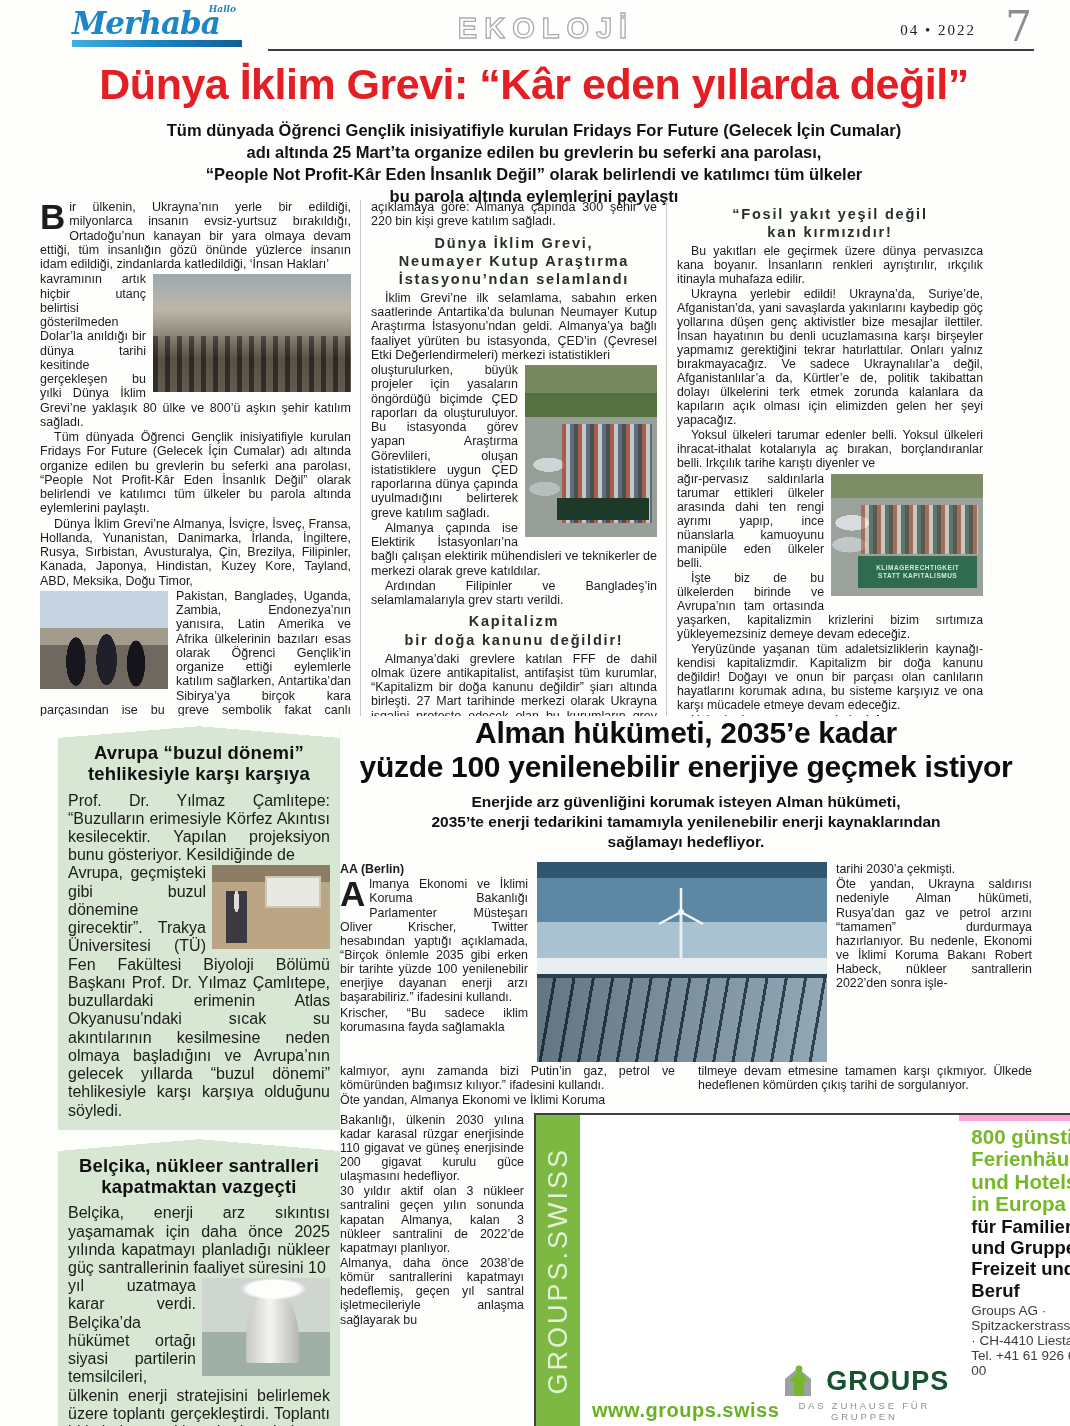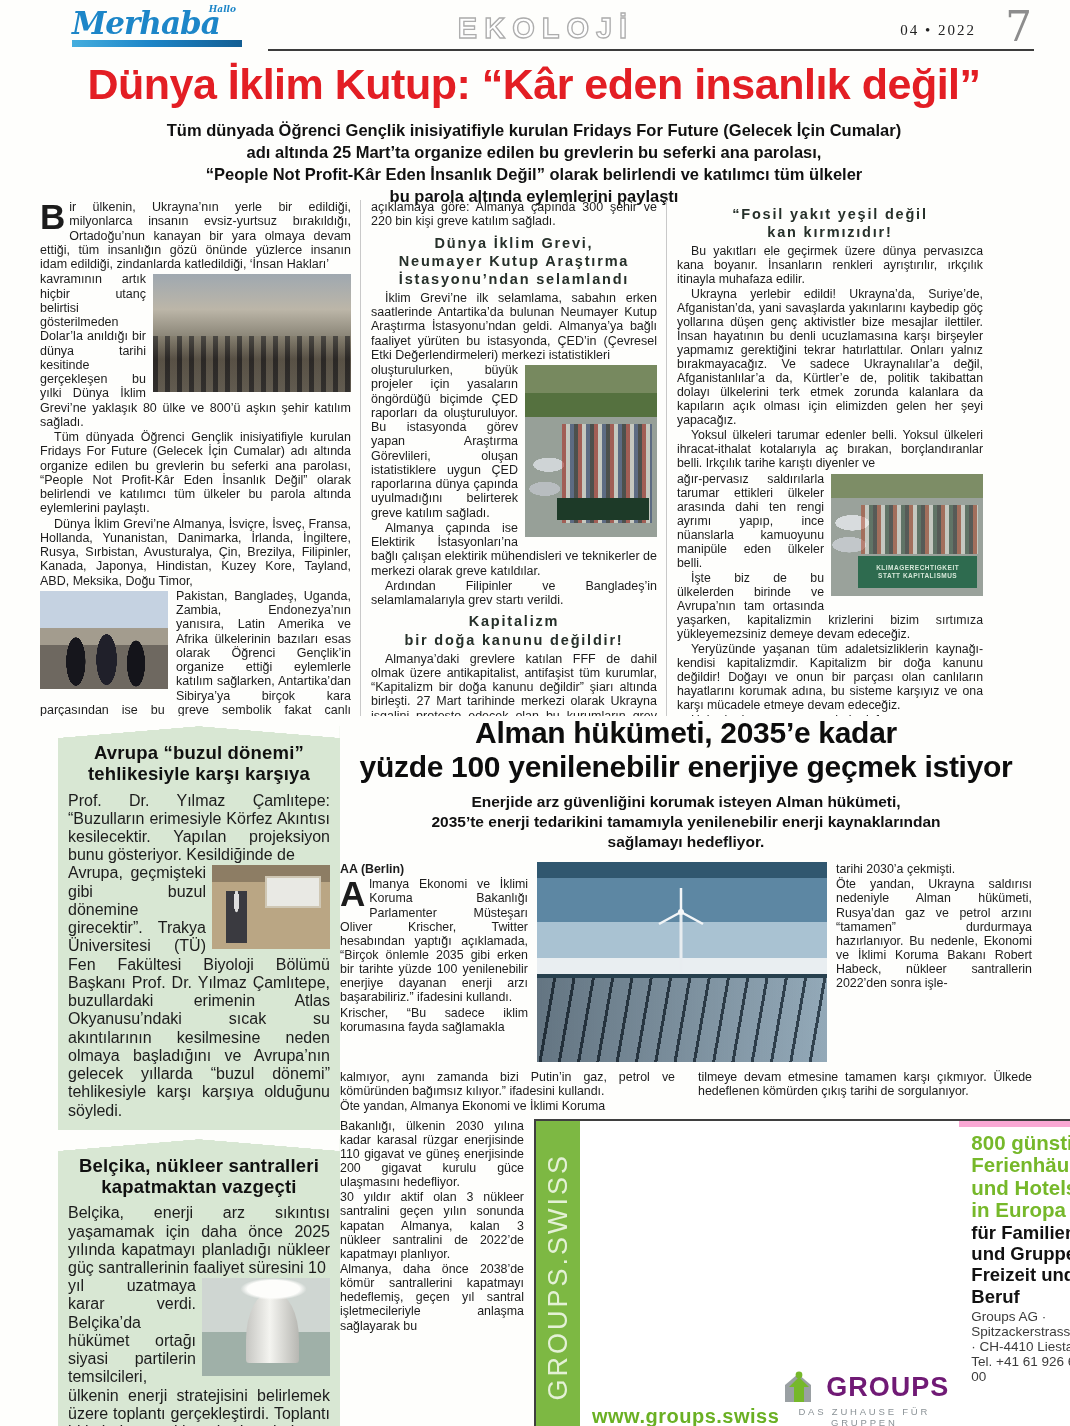--- a/index.html
+++ b/index.html
@@ -110,34 +110,34 @@
   .energy-row1{display:grid;grid-template-columns:188px 1fr 196px;column-gap:9px;margin-top:10px;}
   .energy-txt{font-size:12.4px;line-height:1.14;text-align:justify;}
   .energy-txt p{margin:0 0 1px 0;}
   .byline{font-weight:bold;font-size:12.4px;margin:0 0 2px 0;text-align:left;}
   .ph-h{height:200px;background:linear-gradient(180deg,#30576f 0 8%,#5d87a3 8% 30%,#a9c2d2 30% 48%,#e9eef1 48% 56%,#27404e 56% 58%,#8fa6b5 58% 100%);}
   .ph-h::after{content:"";position:absolute;left:0;right:0;bottom:0;height:42%;
         background:repeating-linear-gradient(100deg,#93a9b8 0 16px,#31424f 16px 19px),
                    linear-gradient(90deg,rgba(20,30,40,.35),rgba(20,30,40,0));
         background-blend-mode:multiply;}
   .turbine{position:absolute;left:40%;top:10%;width:56px;height:96px;}
-  .energy-wrap{display:grid;grid-template-columns:1fr 334px;column-gap:23px;margin-top:8px;}
+  .energy-wrap{display:grid;grid-template-columns:1fr 334px;column-gap:23px;margin-top:2px;}
   .energy-row3{display:grid;grid-template-columns:184px 1fr;column-gap:10px;margin-top:4px;}
 
   
   .ad{display:flex;border:2px solid #3f3f3f;height:312px;}
   .ad-strip{width:44px;background:#7db843;display:flex;align-items:center;justify-content:center;}
   .ad-strip span{writing-mode:vertical-rl;transform:rotate(180deg);font-size:27px;color:#e4f1d6;
         letter-spacing:3px;font-weight:normal;}
   .ad-main{flex:1;display:flex;flex-direction:row;background:#fff;}
   .ad-top{display:flex;justify-content:space-between;align-items:flex-end;padding:6px 10px 5px 12px;}
   .ad-url{font-size:20px;font-weight:bold;color:#6ab023;letter-spacing:.5px;}
   .ad-logo{text-align:center;}
   .ad-logo-row{display:flex;align-items:center;gap:7px;justify-content:center;}
-  .ad-brand{font-size:27px;font-weight:bold;color:#701a75;letter-spacing:1px;line-height:1;}
+  .ad-brand{font-size:27px;font-weight:bold;color:#14532d;letter-spacing:1px;line-height:1;}
   .ad-tagline{font-size:9.5px;letter-spacing:2.8px;color:#8a9296;margin-top:2px;}
   .ph-i{flex:1;background:
         radial-gradient(circle 7px at 12% 88%,#e8c020 60%,transparent 61%),
         radial-gradient(circle 6px at 26% 93%,#e8c020 60%,transparent 61%),
         radial-gradient(circle 7px at 45% 90%,#f0cc28 60%,transparent 61%),
         radial-gradient(circle 6px at 62% 94%,#e8c020 60%,transparent 61%),
         radial-gradient(circle 7px at 78% 89%,#f0cc28 60%,transparent 61%),
         radial-gradient(circle 6px at 92% 93%,#e8c020 60%,transparent 61%),
         radial-gradient(circle 9px at 24% 60%,#e8882a 55%,transparent 60%),
         linear-gradient(180deg,#8fb2d0 0 36%,#b9cfe0 36% 46%,#7a9a66 46% 54%,#56813f 54% 70%,#3f6a33 70% 100%);}
@@ -160,21 +160,21 @@
       <span class="logo-sub">Hallo</span>
       <div class="logo-main">Merhaba</div>
       <div class="logo-band"></div>
     </div>
     <div class="section-title">EKOLOJİ</div>
     <div class="dateline">04 • 2022</div>
     <div class="pagenum">7</div>
   </div>
   <div class="header-rule"></div>
 
-  <div class="lead-headline">Dünya İklim Kutup: “Kâr eden insanlık değil”</div>
+  <div class="lead-headline">Dünya İklim Grevi: “Kâr eden yıllarda değil”</div>
   <div class="lead-deck pre">Tüm dünyada Öğrenci Gençlik inisiyatifiyle kurulan Fridays For Future (Gelecek İçin Cumalar)
 adı altında 25 Mart’ta organize edilen bu grevlerin bu seferki ana parolası,
 “People Not Profit-Kâr Eden İnsanlık Değil” olarak belirlendi ve katılımcı tüm ülkeler
 bu parola altında eylemlerini paylaştı</div>
 
   <div class="cols">
     <div class="col">
       <p class="dropcap">Bir ülkenin, Ukrayna’nın yerle bir edildiği, milyonlarca insanın evsiz-yurtsuz bırakıldığı, Ortadoğu’nun kanayan bir yara olmaya devam ettiği, tüm insanlığın gözü önünde yüzlerce insanın idam edildiği, zindanlarda katledildiği, ‘İnsan Hakları’</p>
       <div>
         <div class="ph ph-a"></div>

